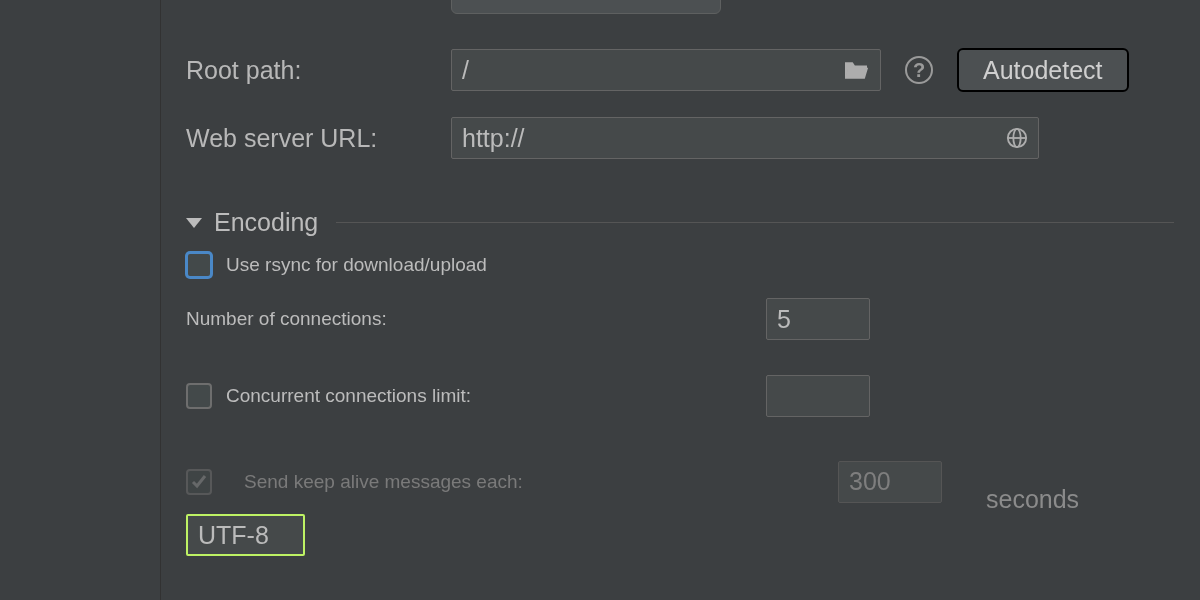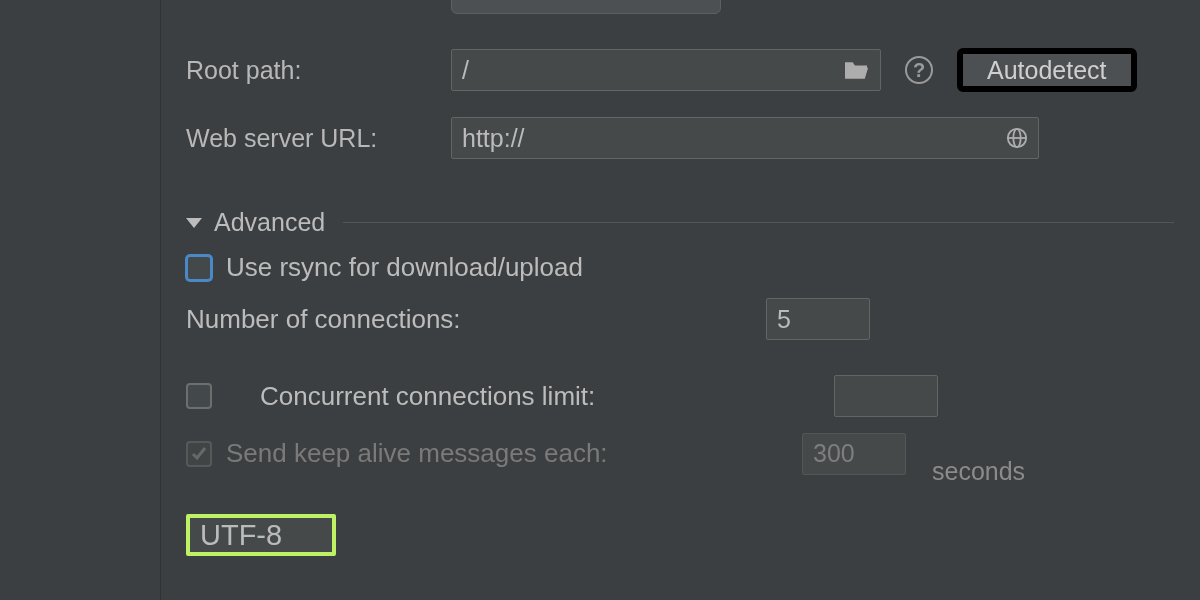--- a/index.html
+++ b/index.html
@@ -64,21 +64,21 @@
     color: #9a9a9a;
     font-size: 20px;
     font-weight: 600;
     line-height: 1;
   }
   .auto-btn {
     margin-left: 24px;
     height: 44px;
     padding: 0 24px;
     background: #4c5052;
-    border: 6px solid #000000;
+    border: 2px solid #000000;
     border-radius: 6px;
     color: #cfcfcf;
     display: flex; align-items: center;
     font-size: 25px;
   }
   .section-hdr {
     position: absolute;
     top: 208px;
     left: 0; right: 0;
     display: flex;
@@ -90,60 +90,60 @@
     border-right: 8px solid transparent;
     border-top: 10px solid #bcbcbc;
     margin-right: 12px;
   }
   .section-title { color: #bcbcbc; font-size: 25px; }
   .section-line { flex: 1; height: 1px; background: #555555; margin-left: 18px; }
 
   .adv { position: absolute; left: 0; right: 0; display: flex; align-items: center; }
   .adv-rsync { top: 252px; }
   .adv-num   { top: 298px; }
-  .adv-conc  { top: 375px; gap: 34px; }
-  .adv-keep  { top: 421px; }
+  .adv-conc  { top: 375px; }
+  .adv-keep  { top: 449px; gap: 18px; }
   .adv-enc   { top: 514px; }
 
   .chk {
     width: 26px; height: 26px;
     border: 2px solid #6e6e6e;
     border-radius: 4px;
     background: #43494a;
     margin-right: 14px;
     display: flex; align-items: center; justify-content: center;
     flex: none;
   }
   .chk.focus { border-color: #4a88c7; box-shadow: 0 0 0 1px #4a88c7; }
   .chk.disabled { opacity: .55; }
   .chk svg { width: 16px; height: 16px; stroke: #8a8a8a; stroke-width: 3; fill: none; }
-  .adv-label { font-size: 26px; color: #bcbcbc; }
+  .adv-label { font-size: 19px; color: #bcbcbc; }
   .adv-label.dim { color: #7a7a7a; }
   .num-label { width: 580px; }
   .num-field {
     width: 104px; height: 42px;
     background: #45494a;
     border: 1px solid #646464;
     border-radius: 2px;
     color: #bbbbbb;
     display: flex; align-items: center;
     padding: 0 10px;
     font-size: 25px;
   }
   .num-field.disabled { color: #7e7e7e; border-color: #555; margin-left: 36px; }
   .suffix { margin-left: 26px; color: #8b8b8b; font-size: 25px; margin-top: 36px; }
   .enc-field {
-    width: 150px; height: 42px;
+    width: 119px; height: 42px;
     background: #45494a;
-    border: 4px solid #bef264;
+    border: 2px solid #bef264;
     border-radius: 2px;
     color: #bbbbbb;
     display: flex; align-items: center;
     padding: 0 10px;
-    font-size: 29px;
+    font-size: 25px;
   }
 </style>
 </head>
 <body>
 
 <div class="vline"></div>
 
 <div class="content">
 
   <div class="top-btn-partial"></div>
@@ -169,21 +169,21 @@
       <svg class="globe-icon" viewBox="0 0 24 24">
         <circle cx="12" cy="12" r="10" fill="none" stroke="#adadad" stroke-width="2"></circle>
         <ellipse cx="12" cy="12" rx="4" ry="10" fill="none" stroke="#adadad" stroke-width="2"></ellipse>
         <line x1="2" y1="12" x2="22" y2="12" stroke="#adadad" stroke-width="2"></line>
       </svg>
     </div>
   </div>
 
   <div class="section-hdr">
     <div class="tri"></div>
-    <div class="section-title">Advanced</div>
+    <div class="section-title">Encoding</div>
     <div class="section-line"></div>
   </div>
 
   <div class="adv adv-rsync">
     <div class="chk focus"></div>
     <div class="adv-label">Use rsync for download/upload</div>
   </div>
 
   <div class="adv adv-num">
     <div class="adv-label num-label">Number of connections:</div>

